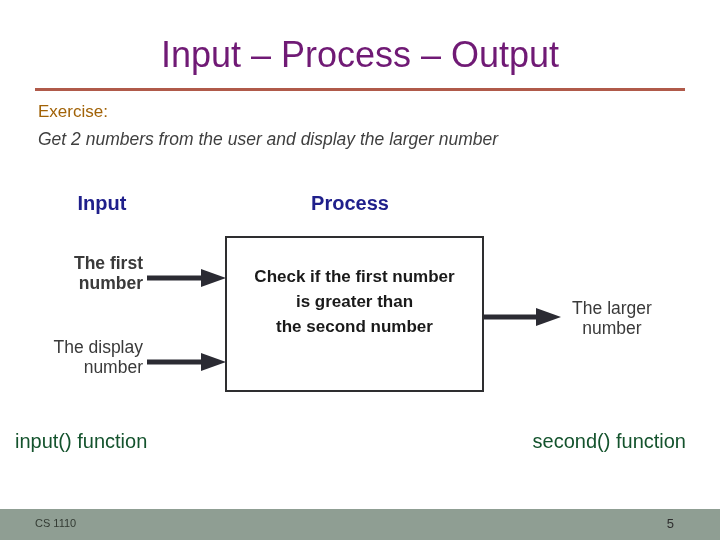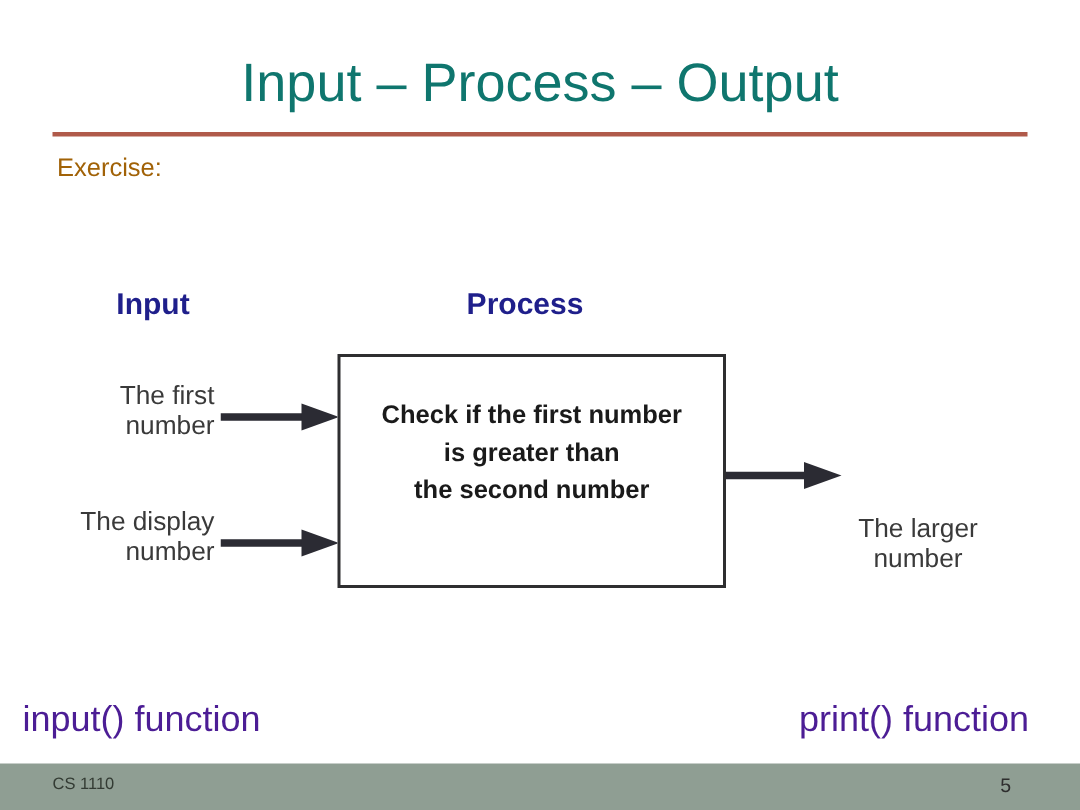--- a/index.html
+++ b/index.html
@@ -2,68 +2,69 @@
 <html><head>
 <meta charset="utf-8">
 <style>
   html,body { margin:0; padding:0; background:#ffffff; }
   .slide {
     position:relative; width:720px; height:540px; background:#ffffff;
     font-family:"Liberation Sans", sans-serif; overflow:hidden;
   }
   .title {
     position:absolute; top:34px; left:0; width:720px; text-align:center;
-    font-size:36px; font-weight:400; color:#0f766e; letter-spacing:0;
+    font-size:36px; font-weight:400; color:#701a75; letter-spacing:0;
   }
   .rule { position:absolute; top:88px; left:35px; width:650px; height:3px; background:#B05A4A; }
   .exercise-label { position:absolute; top:102px; left:38px; font-size:17px; color:#a16207; }
   .exercise-desc  { position:absolute; top:129px; left:38px; font-size:17.5px; font-style:italic; color:#3F3F3F; }
 
   .col-head { position:absolute; top:192px; width:140px; text-align:center;
               font-size:20px; font-weight:bold; color:#1F1F8B; }
   .col-input   { left:32px; }
   .col-process { left:280px; }
   .col-output  { left:538px; }
 
   .io-label { font-size:17.5px; line-height:20px; color:#3A3A3A; white-space:pre-line; }
   .input-label { position:absolute; left:23px; width:120px; text-align:right; }
-  .input-label-1 { top:253px; }
+  .input-label-1 { top:253px;font-weight:bold; }
   .input-label-2 { top:337px; }
 
   .arrow { position:absolute; width:80px; height:20px; }
   .arrow-1 { left:147px; top:268px; }
   .arrow-2 { left:147px; top:352px; }
   .arrow-3 { left:482px; top:307px; }
 
   .process-box {
     position:absolute; left:225px; top:236px; width:259px; height:156px;
     border:2px solid #2E2E30; box-sizing:border-box; background:#ffffff;
     display:flex; align-items:center; justify-content:center; padding-bottom:26px;
   }
   .process-text { font-size:17px; line-height:25px; text-align:center; color:#1A1A1A; white-space:pre-line;font-weight:bold; }
 
-  .output-label { position:absolute; left:552px; top:298px; width:120px; text-align:center;margin-top:44px; }
+  .output-label { position:absolute; left:552px; top:298px; width:120px; text-align:center; }
 
-  .fn-label { position:absolute; top:430px; font-size:24px; color:#4c1d95;margin-top:36px; }
+  .fn-label { position:absolute; top:430px; font-size:20px; color:#14532d; }
   .fn-input { left:15px; }
   .fn-print { right:34px; }
 
   .footer-bar { position:absolute; left:0; top:509px; width:720px; height:31px; background:#8F9E93; }
   .footer-course { position:absolute; left:35px; top:8px; font-size:11px; color:#333B33;text-align:right; }
   .footer-page  { position:absolute; right:46px; top:7px; font-size:13px; color:#2E2E2E; }
 </style>
 </head>
 <body>
 
 <div class="slide">
 
   <div class="title">Input – Process – Output</div>
   <div class="rule"></div>
 
   <div class="exercise-label">Exercise:</div>
+  <div class="exercise-desc">Get 2 numbers from the user and display the larger number</div>
 
   <div class="col-head col-input">Input</div>
   <div class="col-head col-process">Process</div>
 
   <div class="io-label input-label input-label-1">The first
 number</div>
   <div class="io-label input-label input-label-2">The display
 number</div>
 
   <svg class="arrow arrow-1" viewBox="0 0 80 20">
@@ -82,20 +83,20 @@
   <div class="process-box">
     <div class="process-text">Check if the first number
 is greater than
 the second number</div>
   </div>
 
   <div class="io-label output-label">The larger
 number</div>
 
   <div class="fn-label fn-input">input() function</div>
-  <div class="fn-label fn-print">print() function</div>
+  <div class="fn-label fn-print">second() function</div>
 
   <div class="footer-bar">
     <div class="footer-course">CS 1110</div>
     <div class="footer-page">5</div>
   </div>
 
 </div>
 
 </body></html>

